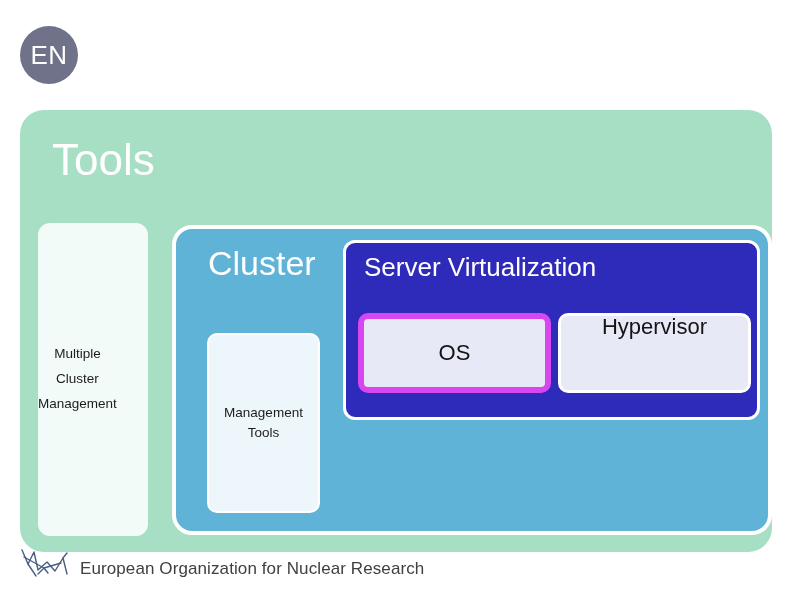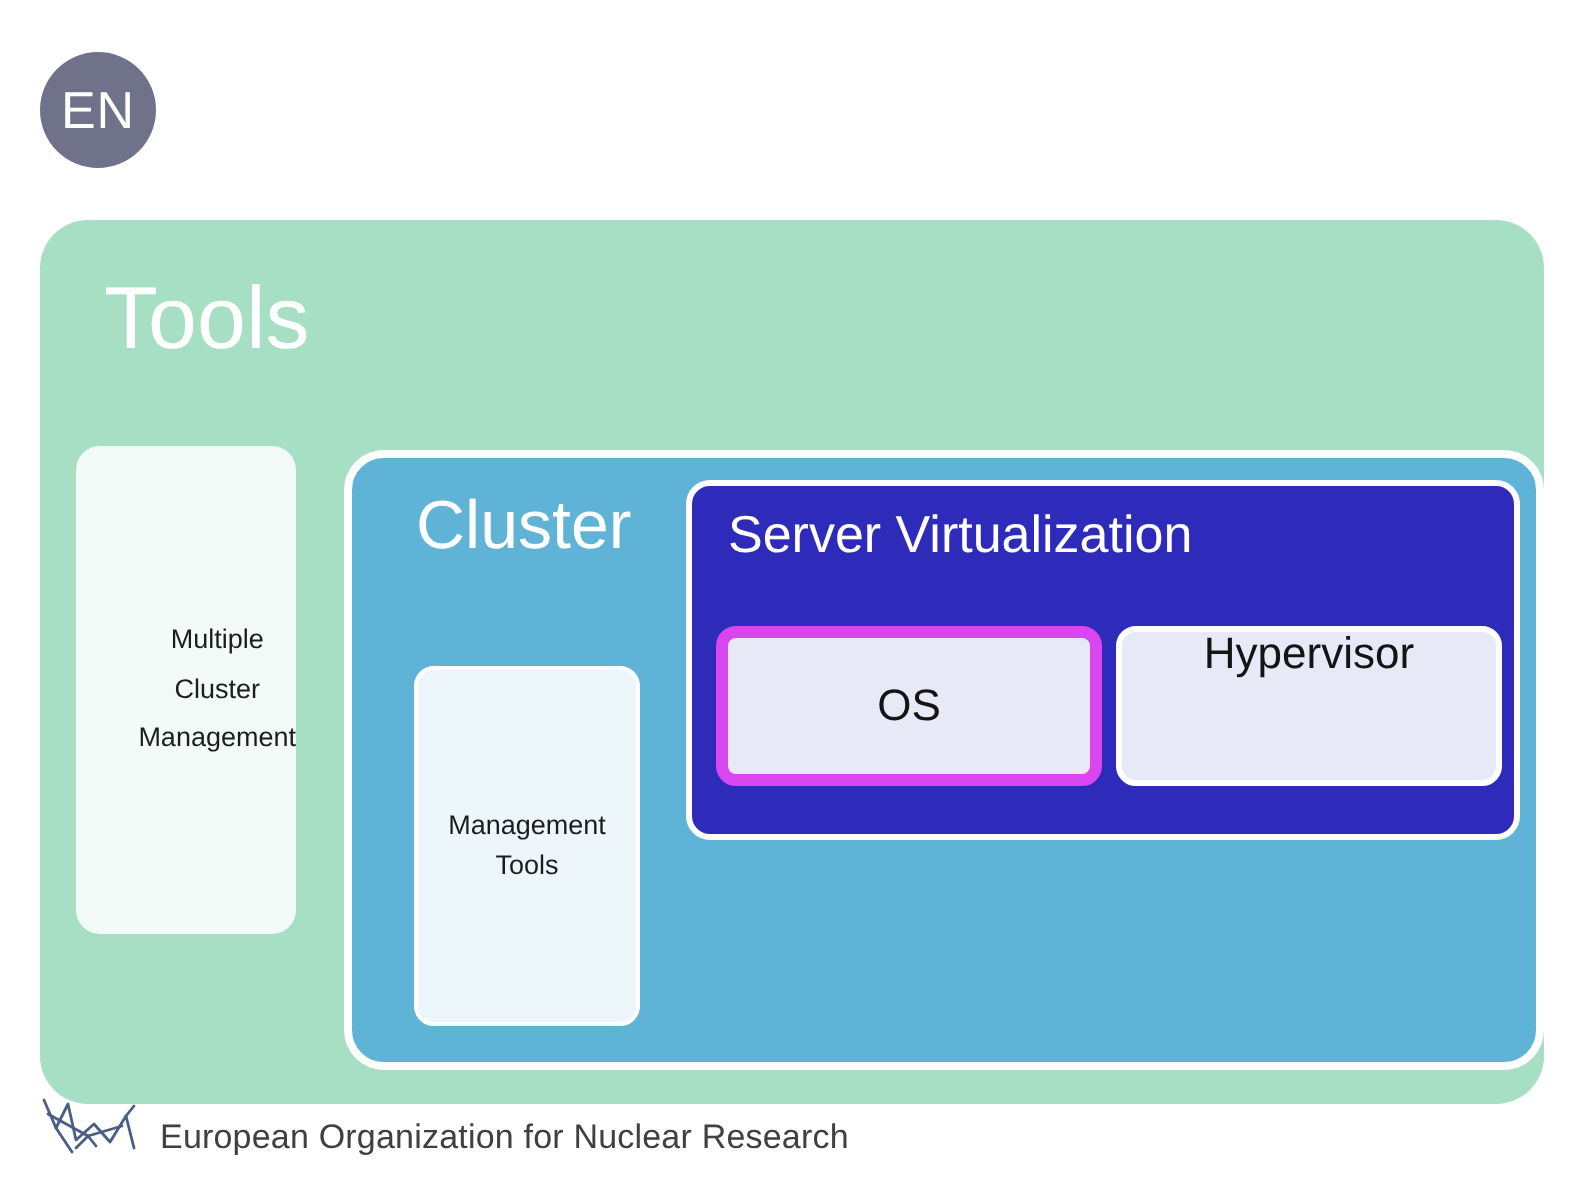--- a/index.html
+++ b/index.html
@@ -73,28 +73,27 @@
     line-height: 1;
     font-weight: 400;
   }
 
   
   #mcm-box {
     position: absolute;
     left: 18px;
     top: 113px;
     width: 110px;
-    height: 244px;
+    height: 313px;
     background: #f2fbf7;
     border-radius: 12px;
     display: flex;
     align-items: center;
-    justify-content: flex-end;
-    box-sizing: border-box;
-    padding-left: 44px;
+    justify-content: flex-start;
+    box-sizing: border-box;
   }
   #mcm-label {
     color: #1d1d1d;
     font-size: 13.5px;
     line-height: 1.85;
     text-align: center;
     white-space: pre-line;
   }
 
   

